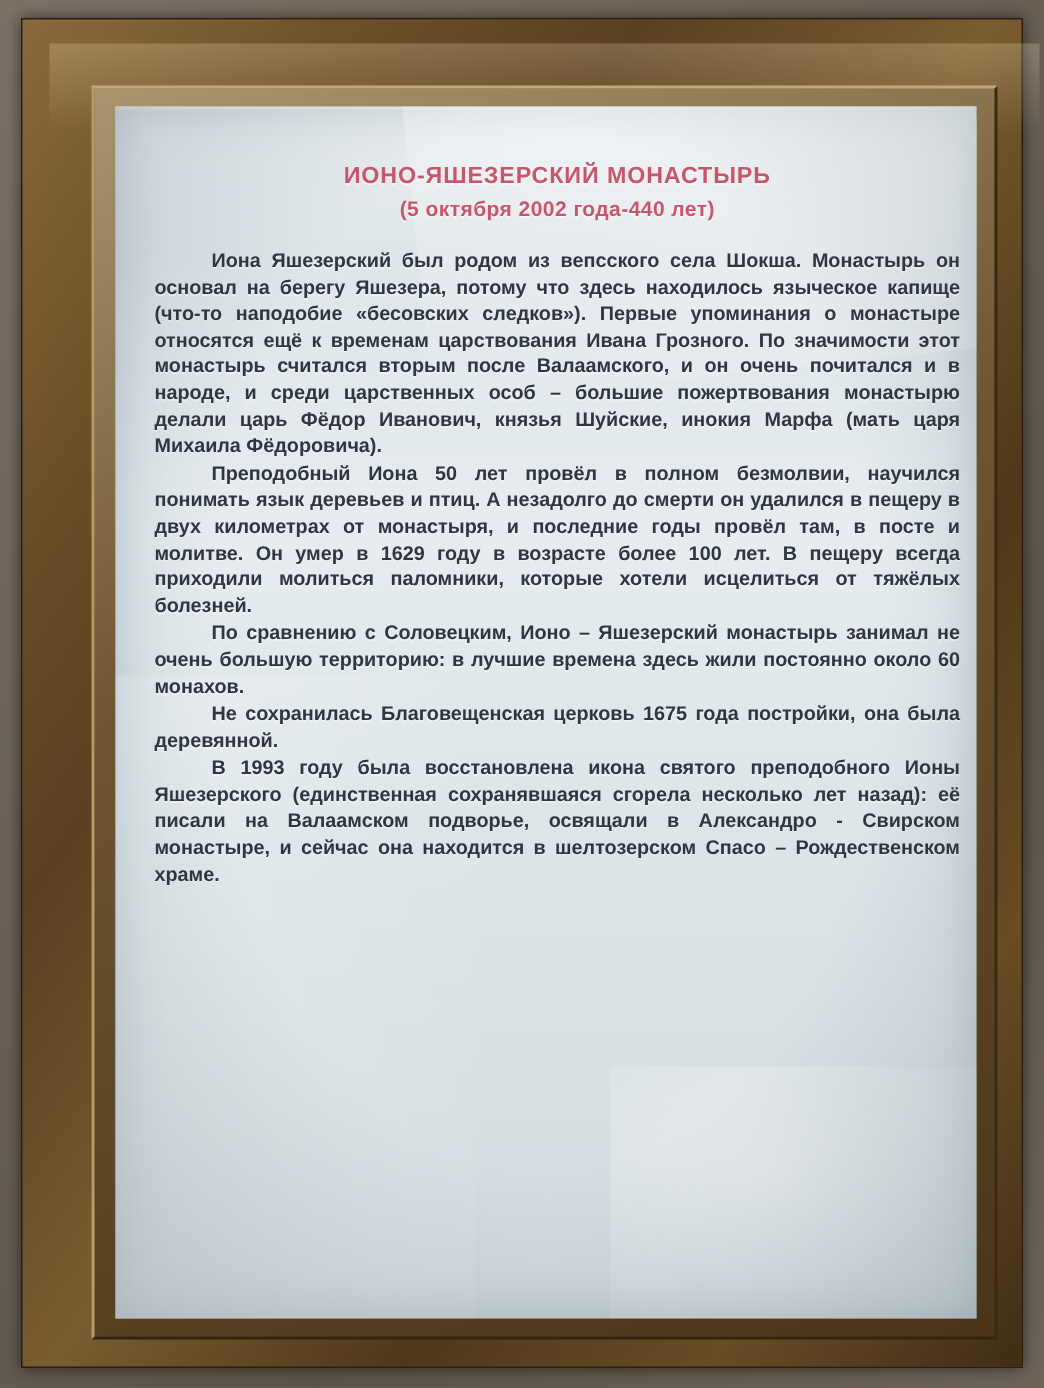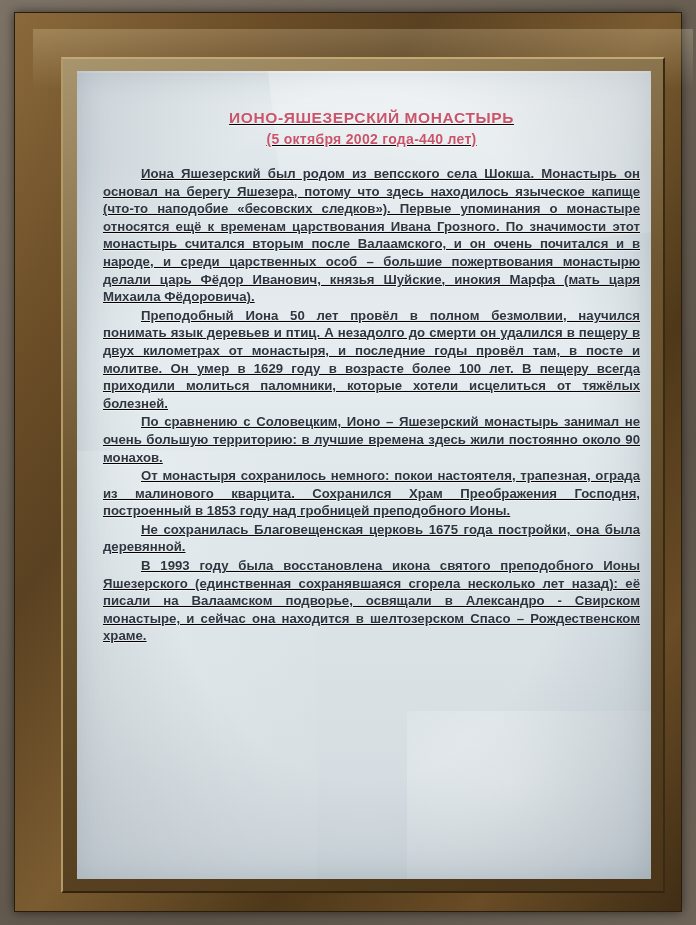--- a/index.html
+++ b/index.html
@@ -103,21 +103,20 @@
     inset: 0;
     background: radial-gradient(ellipse at 50% 45%, rgba(255,255,255,0) 55%, rgba(110,125,135,0.30) 100%);
     pointer-events: none;
   }
 
   
   .content {
     position: relative;
     padding: 38px 11px 20px 26px;
     z-index: 3;
-    text-decoration: underline;
   }
   .title {
     text-align: center;
     color: #c9556b;
     font-weight: bold;
     font-size: 15.5px;
     letter-spacing: 0.6px;
     text-shadow: 0 1px 0 rgba(255,255,255,0.6);
     margin: 0;
   }
@@ -158,21 +157,20 @@
       <div class="glare-c"></div>
       <div class="corner-shade"></div>
 
       <div class="content">
         <h1 class="title">ИОНО-ЯШЕЗЕРСКИЙ МОНАСТЫРЬ</h1>
         <h2 class="subtitle">(5 октября 2002 года-440 лет)</h2>
 
         <div class="body">
           <p class="para">Иона Яшезерский был родом из вепсского села Шокша. Монастырь он основал на берегу Яшезера, потому что здесь находилось языческое капище (что-то наподобие «бесовских следков»). Первые упоминания о монастыре относятся ещё к временам царствования Ивана Грозного. По значимости этот монастырь считался вторым после Валаамского, и он очень почитался и в народе, и среди царственных особ – большие пожертвования монастырю делали царь Фёдор Иванович, князья Шуйские, инокия Марфа    (мать царя Михаила Фёдоровича).</p>
           <p class="para">Преподобный Иона 50 лет провёл в полном безмолвии, научился понимать язык деревьев и птиц. А незадолго до смерти он удалился в пещеру в двух километрах от монастыря, и последние годы провёл там, в посте и молитве. Он умер в 1629 году в возрасте  более 100 лет. В пещеру всегда приходили молиться паломники, которые хотели исцелиться от тяжёлых болезней.</p>
-          <p class="para">По сравнению с Соловецким, Ионо – Яшезерский монастырь занимал не очень большую территорию: в лучшие времена здесь жили постоянно около 90 монахов.</p>
-          <p class="para">От монастыря сохранилось немного: покои настоятеля, трапезная, ограда из малинового кварцита. Сохранился Храм Преображения Господня, построенный в 1853 году над гробницей преподобного Ионы.</p>
+          <p class="para">По сравнению с Соловецким, Ионо – Яшезерский монастырь занимал не очень большую территорию: в лучшие времена здесь жили постоянно около 60 монахов.</p>
           <p class="para">Не сохранилась Благовещенская церковь 1675 года постройки, она была деревянной.</p>
           <p class="para">В 1993 году была восстановлена икона святого преподобного Ионы  Яшезерского (единственная сохранявшаяся сгорела несколько лет назад): её писали на Валаамском подворье, освящали в Александро - Свирском монастыре, и сейчас она находится в шелтозерском Спасо – Рождественском храме.</p>
         </div>
       </div>
     </div>
   </div>
 </div>
 
 </body></html>

